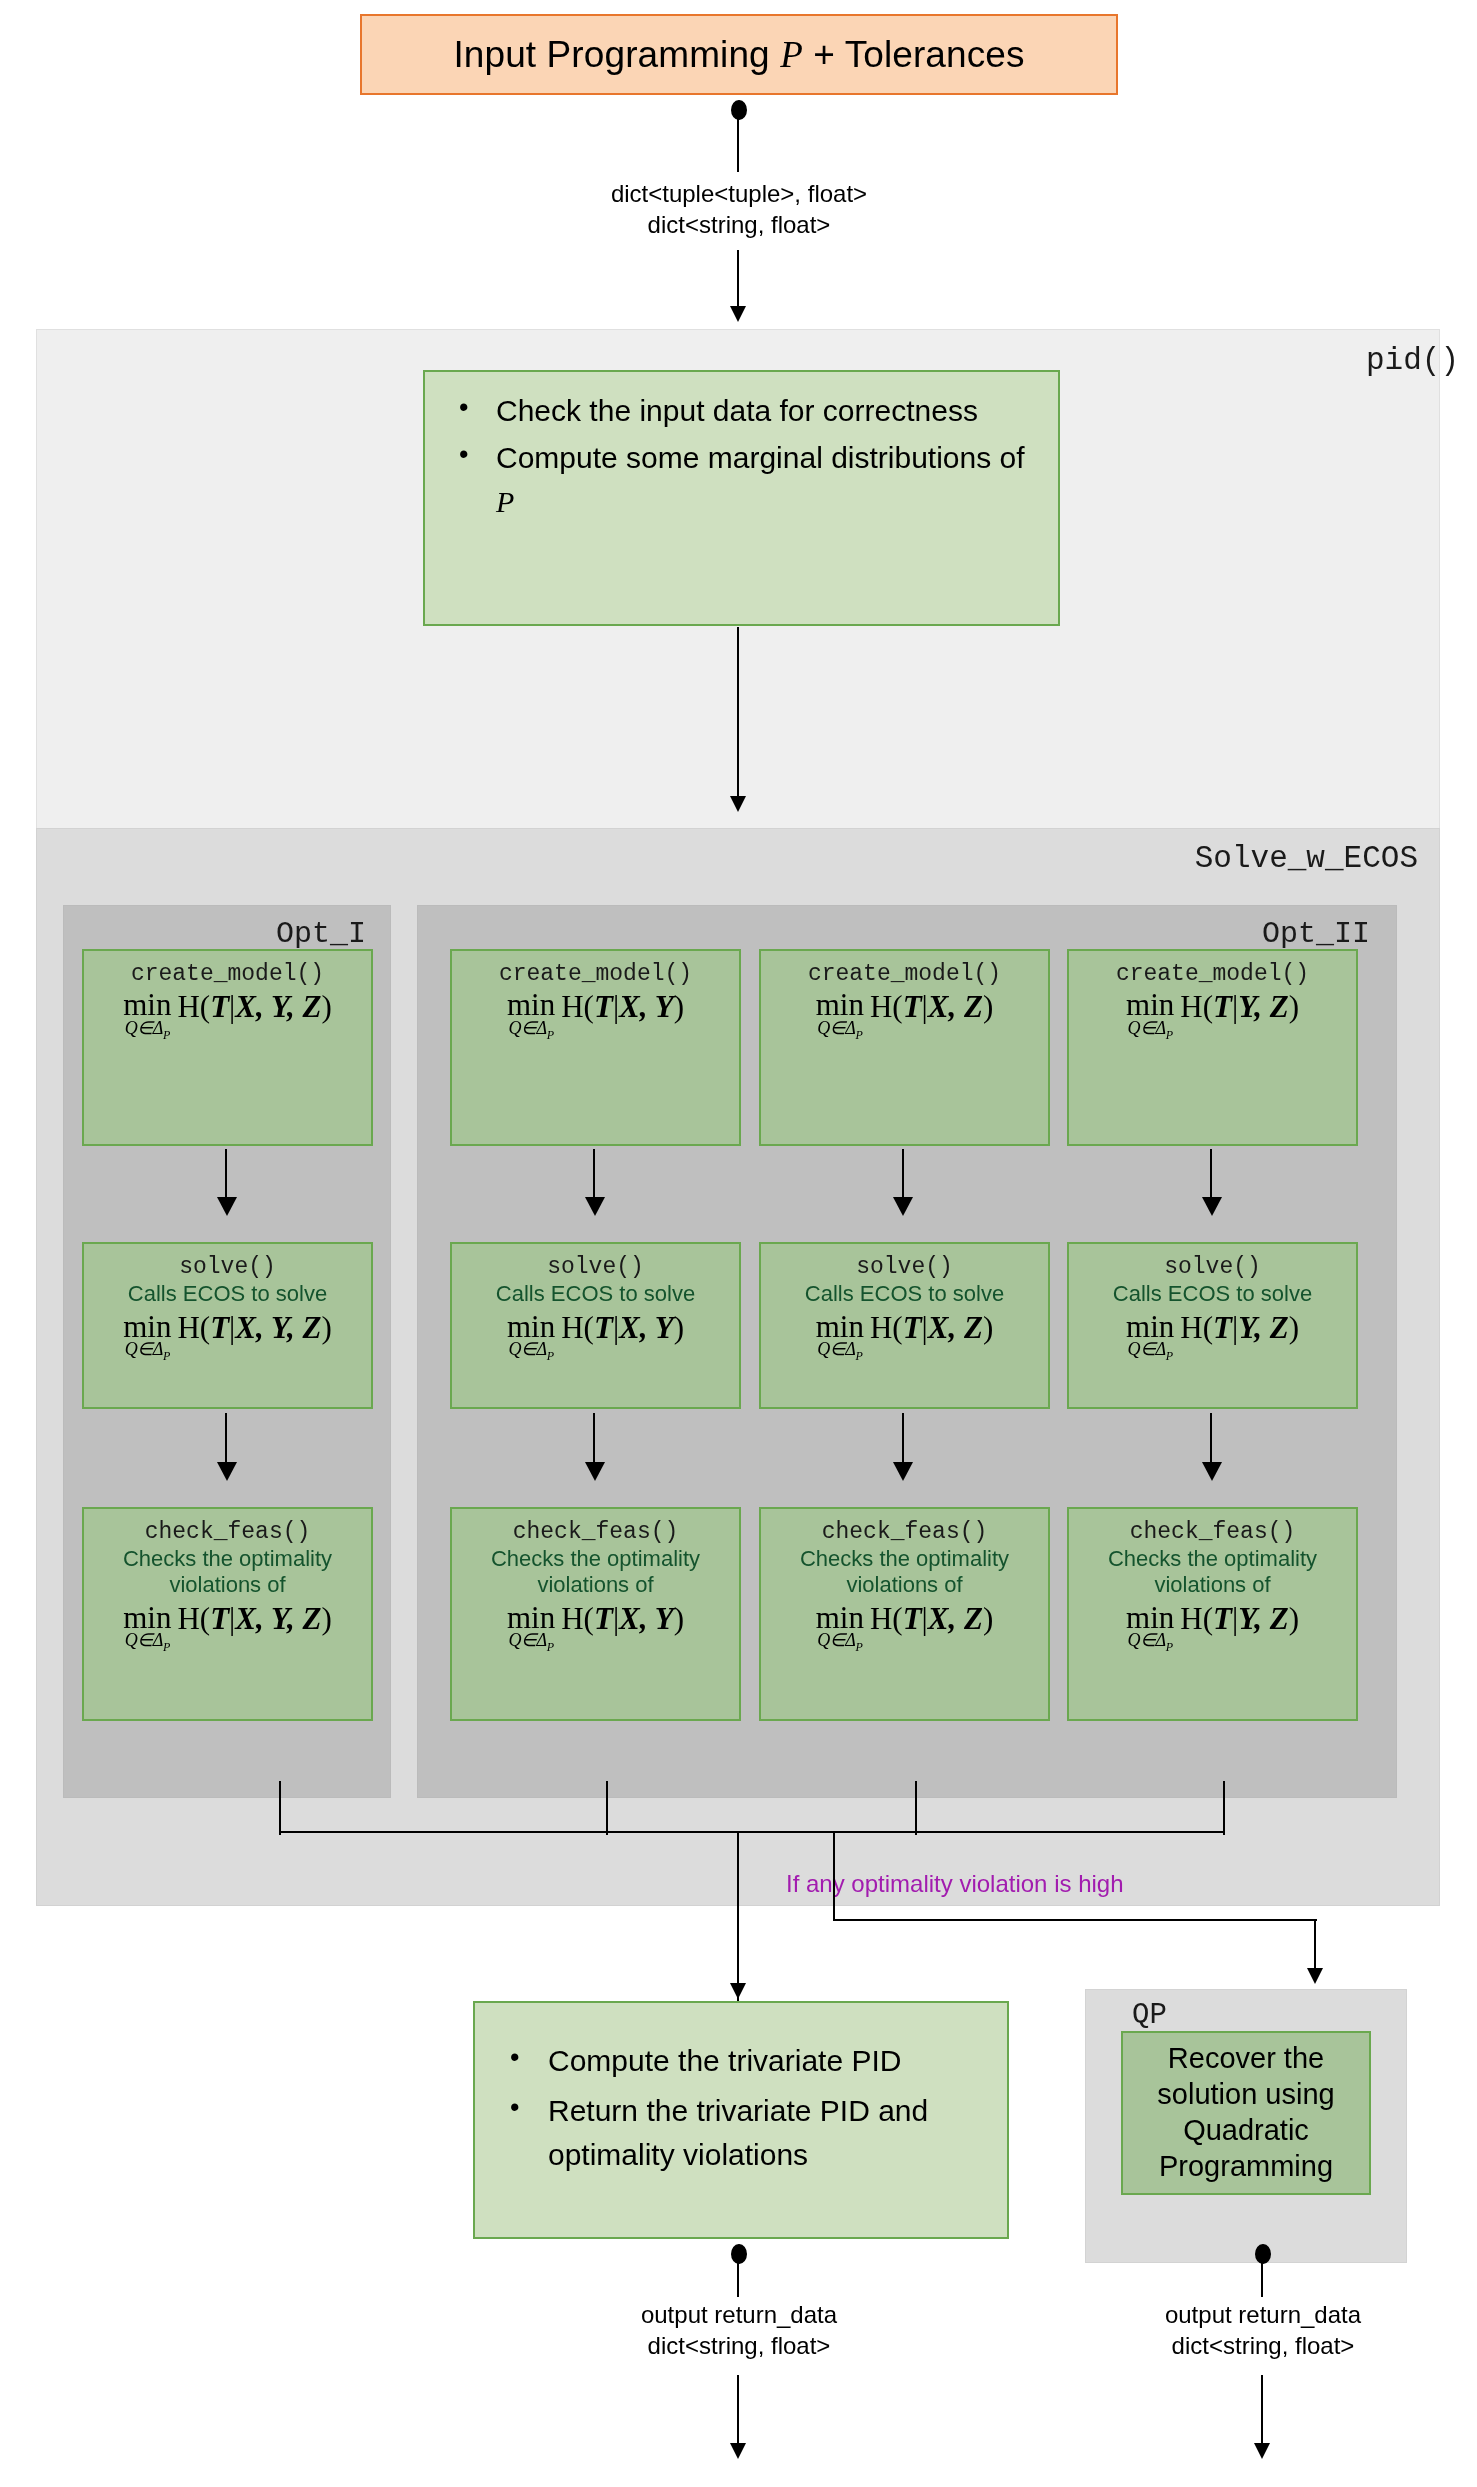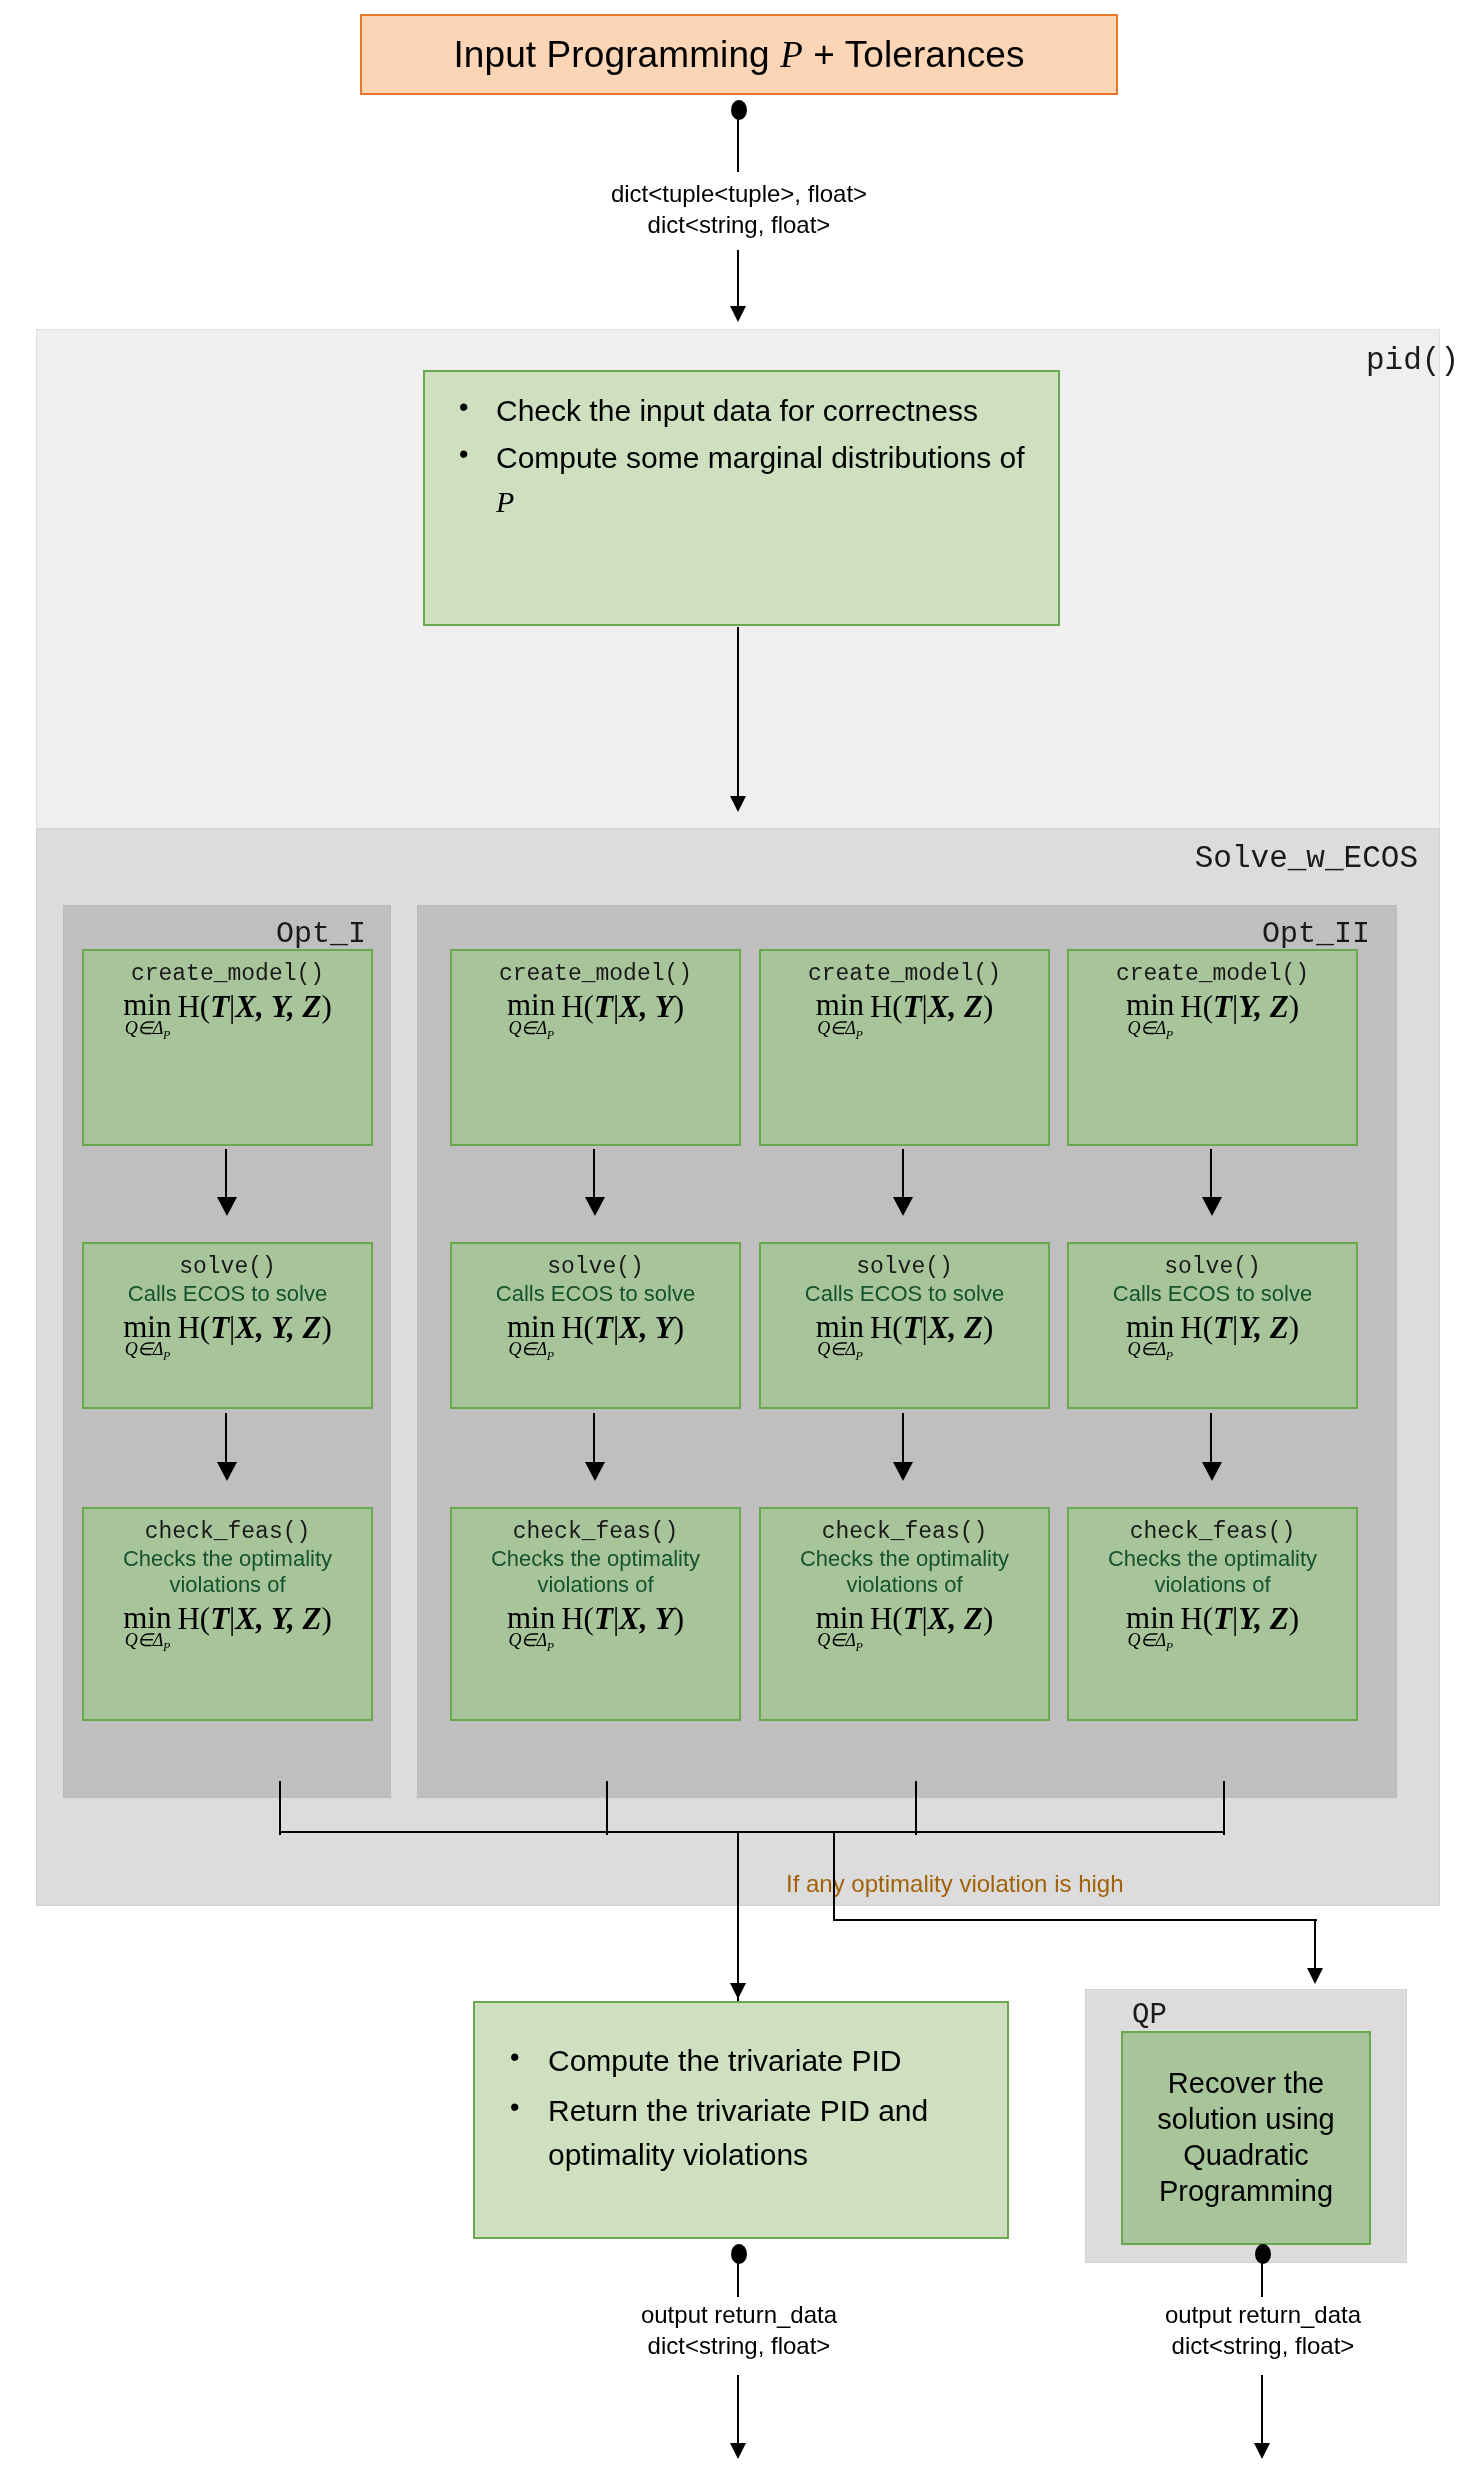--- a/index.html
+++ b/index.html
@@ -61,35 +61,35 @@
   .minwrap .sub{font-size:18px;font-style:italic;margin-top:-1.2px;letter-spacing:-0.3px;}
   .hpart{font-size:31px;line-height:1;margin-left:6px;padding-top:1.2px;}
   .hpart i{font-style:italic;font-weight:bold;}
 
   
   #out-card{left:473px;top:2001px;width:536px;height:238px;}
   #out-card ul{margin:0;padding:36px 18px 0 73px;list-style:none;}
   #out-card li{position:relative;font-size:30px;line-height:1.46;color:#000;margin-bottom:6px;}
   #out-card li:before{content:"\2022";position:absolute;left:-38px;top:-1.2px;font-size:27px;}
 
-  #qp-card{left:1121px;top:2031px;width:250px;height:214px;
+  #qp-card{left:1121px;top:2031px;width:250px;height:164px;
            display:flex;align-items:center;justify-content:center;text-align:center;}
   #qp-card span{font-size:29px;line-height:1.24;color:#000;padding:0 6px;}
 
   
   .vline{background:#000;width:2.4px;}
   .hline{background:#000;height:2.4px;}
   .thin{width:1.8px;}
   .thinh{height:1.8px;}
   .arrowhead{width:0;height:0;border-left:10px solid transparent;border-right:10px solid transparent;border-top:19px solid #000;}
   .arrowhead.sm{border-left:8.3px solid transparent;border-right:8.3px solid transparent;border-top:16.7px solid #000;}
   .dot{width:15.5px;height:20px;border-radius:50%;background:#000;}
 
   .elabel{font-size:24px;color:#000;text-align:center;line-height:1.28;white-space:nowrap;}
-  .elabel.red{color:#a16207;}
+  .elabel.red{color:#a21caf;}
 </style>
 </head>
 <body>
 
 <div class="abs" id="input-box">
   <span class="txt"><span>Input Programming </span><span class="ital">P</span><span> + Tolerances</span></span>
 </div>
 
 <div class="abs dot" style="left:731px;top:100px;"></div>
 <div class="abs vline thin" style="left:737px;top:117px;height:55px;"></div>

